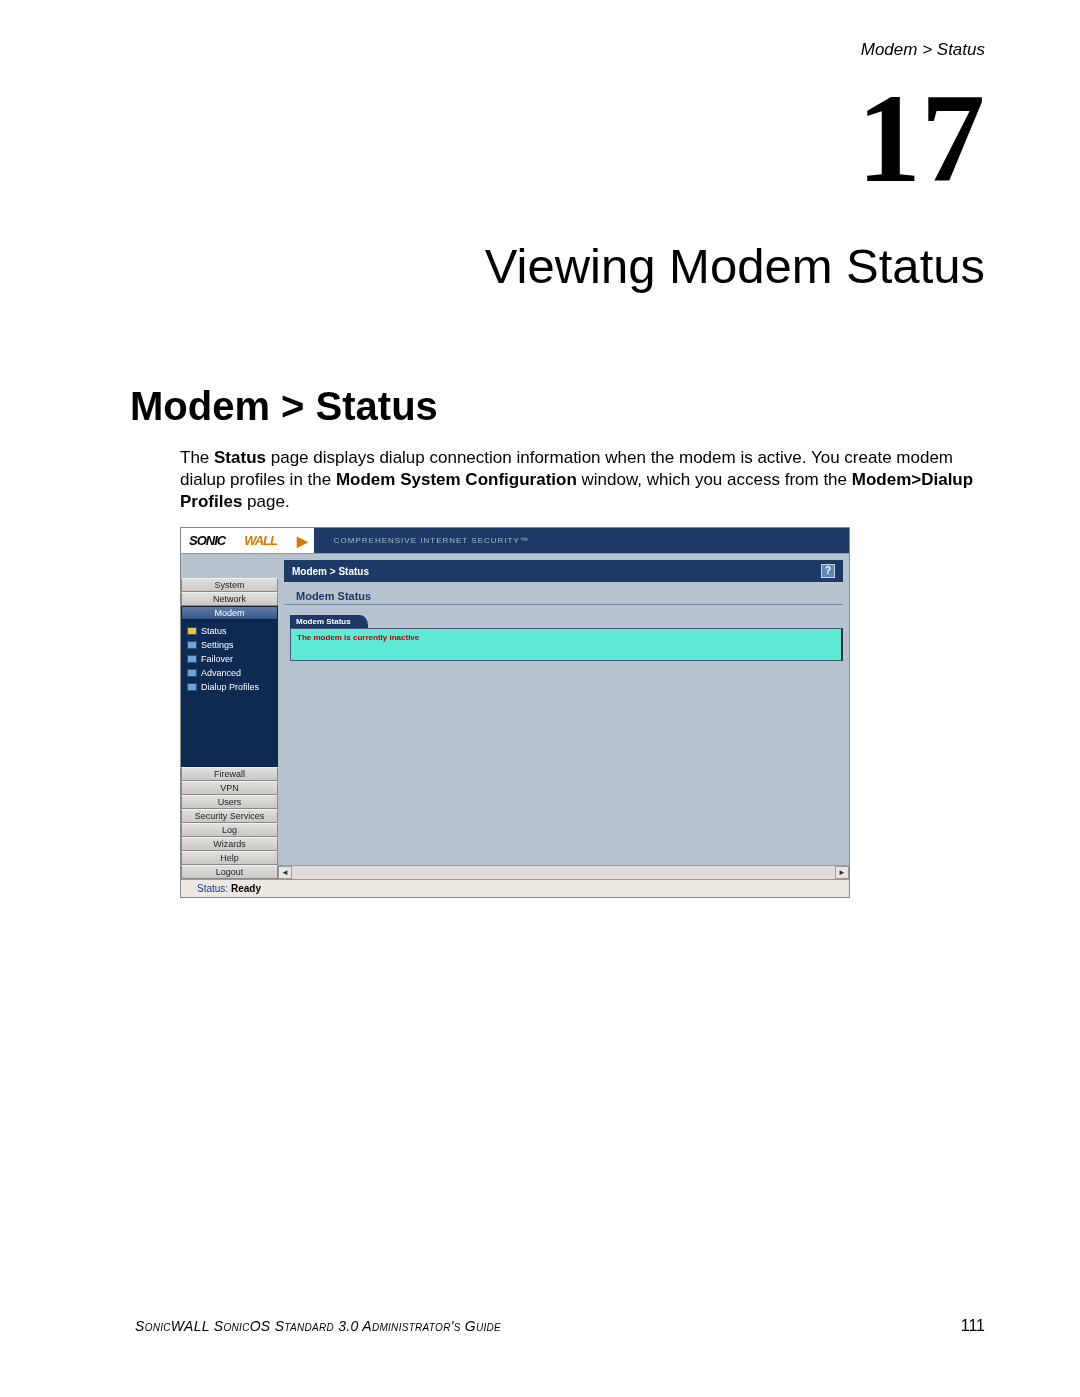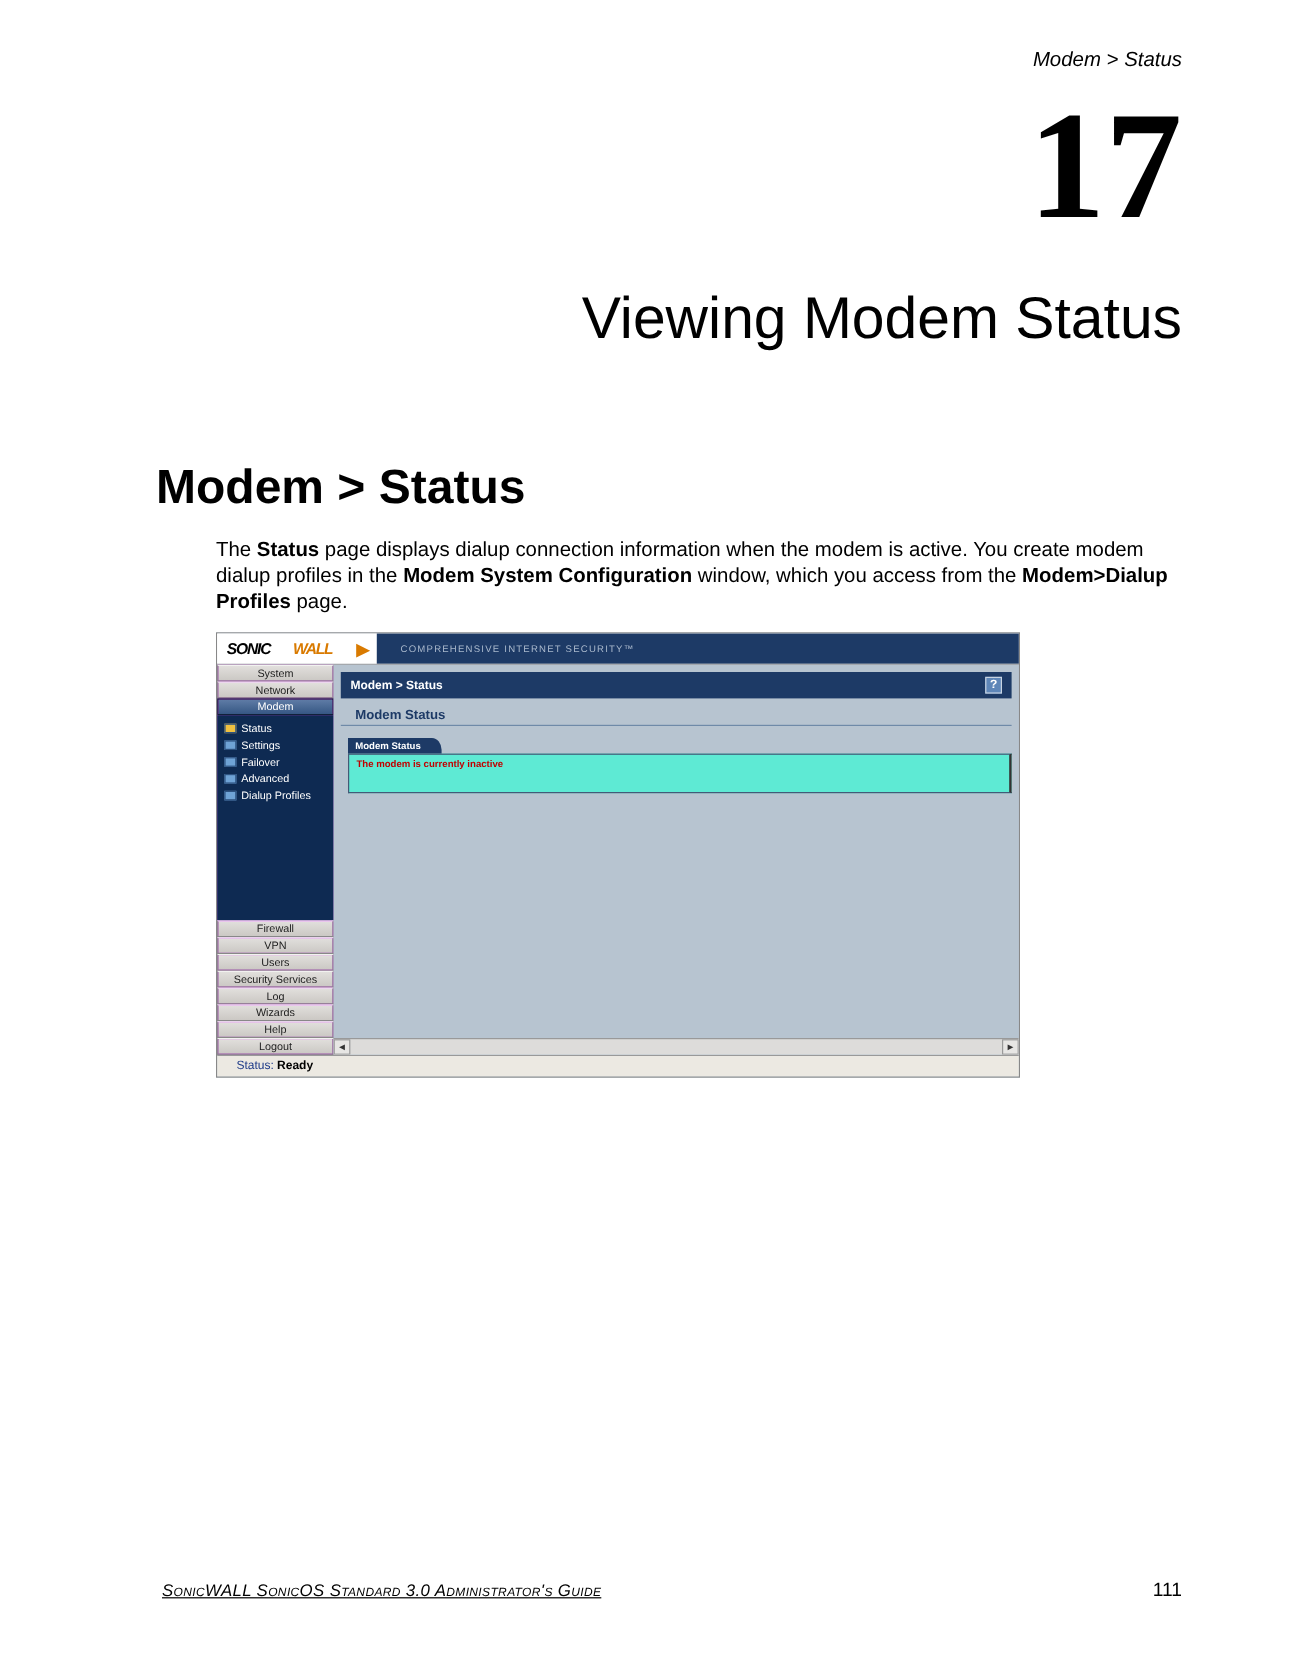--- a/index.html
+++ b/index.html
@@ -94,23 +94,24 @@
     display: flex;
     align-items: center;
     padding-left: 20px;
   }
   .ss-body {
     display: flex;
     height: 325px;
   }
   .ss-sidebar {
     width: 97px;
-    background: #d946ef;
+    background: #6d28d9;
     display: flex;
     flex-direction: column;
+    margin-top: 24px;
   }
   .ss-nav-btn {
     background: linear-gradient(#e1dfdc, #cbc8c4);
     border: 1px solid #888;
     margin: 0;
     height: 14px;
     font-size: 9px;
     text-align: center;
     line-height: 12px;
     color: #222;
@@ -239,21 +240,20 @@
     right: 95px;
     display: flex;
     justify-content: space-between;
     align-items: baseline;
     font-size: 14px;
   }
   .footer-left {
     font-variant: small-caps;
     font-style: italic;
     letter-spacing: 0.3px;
-    text-decoration: underline;
   }
   .footer-right { font-size: 16px; }
 </style>
 </head>
 <body>
 
 <div class="page">
 
   <div class="header-breadcrumb">Modem &gt; Status</div>
 

